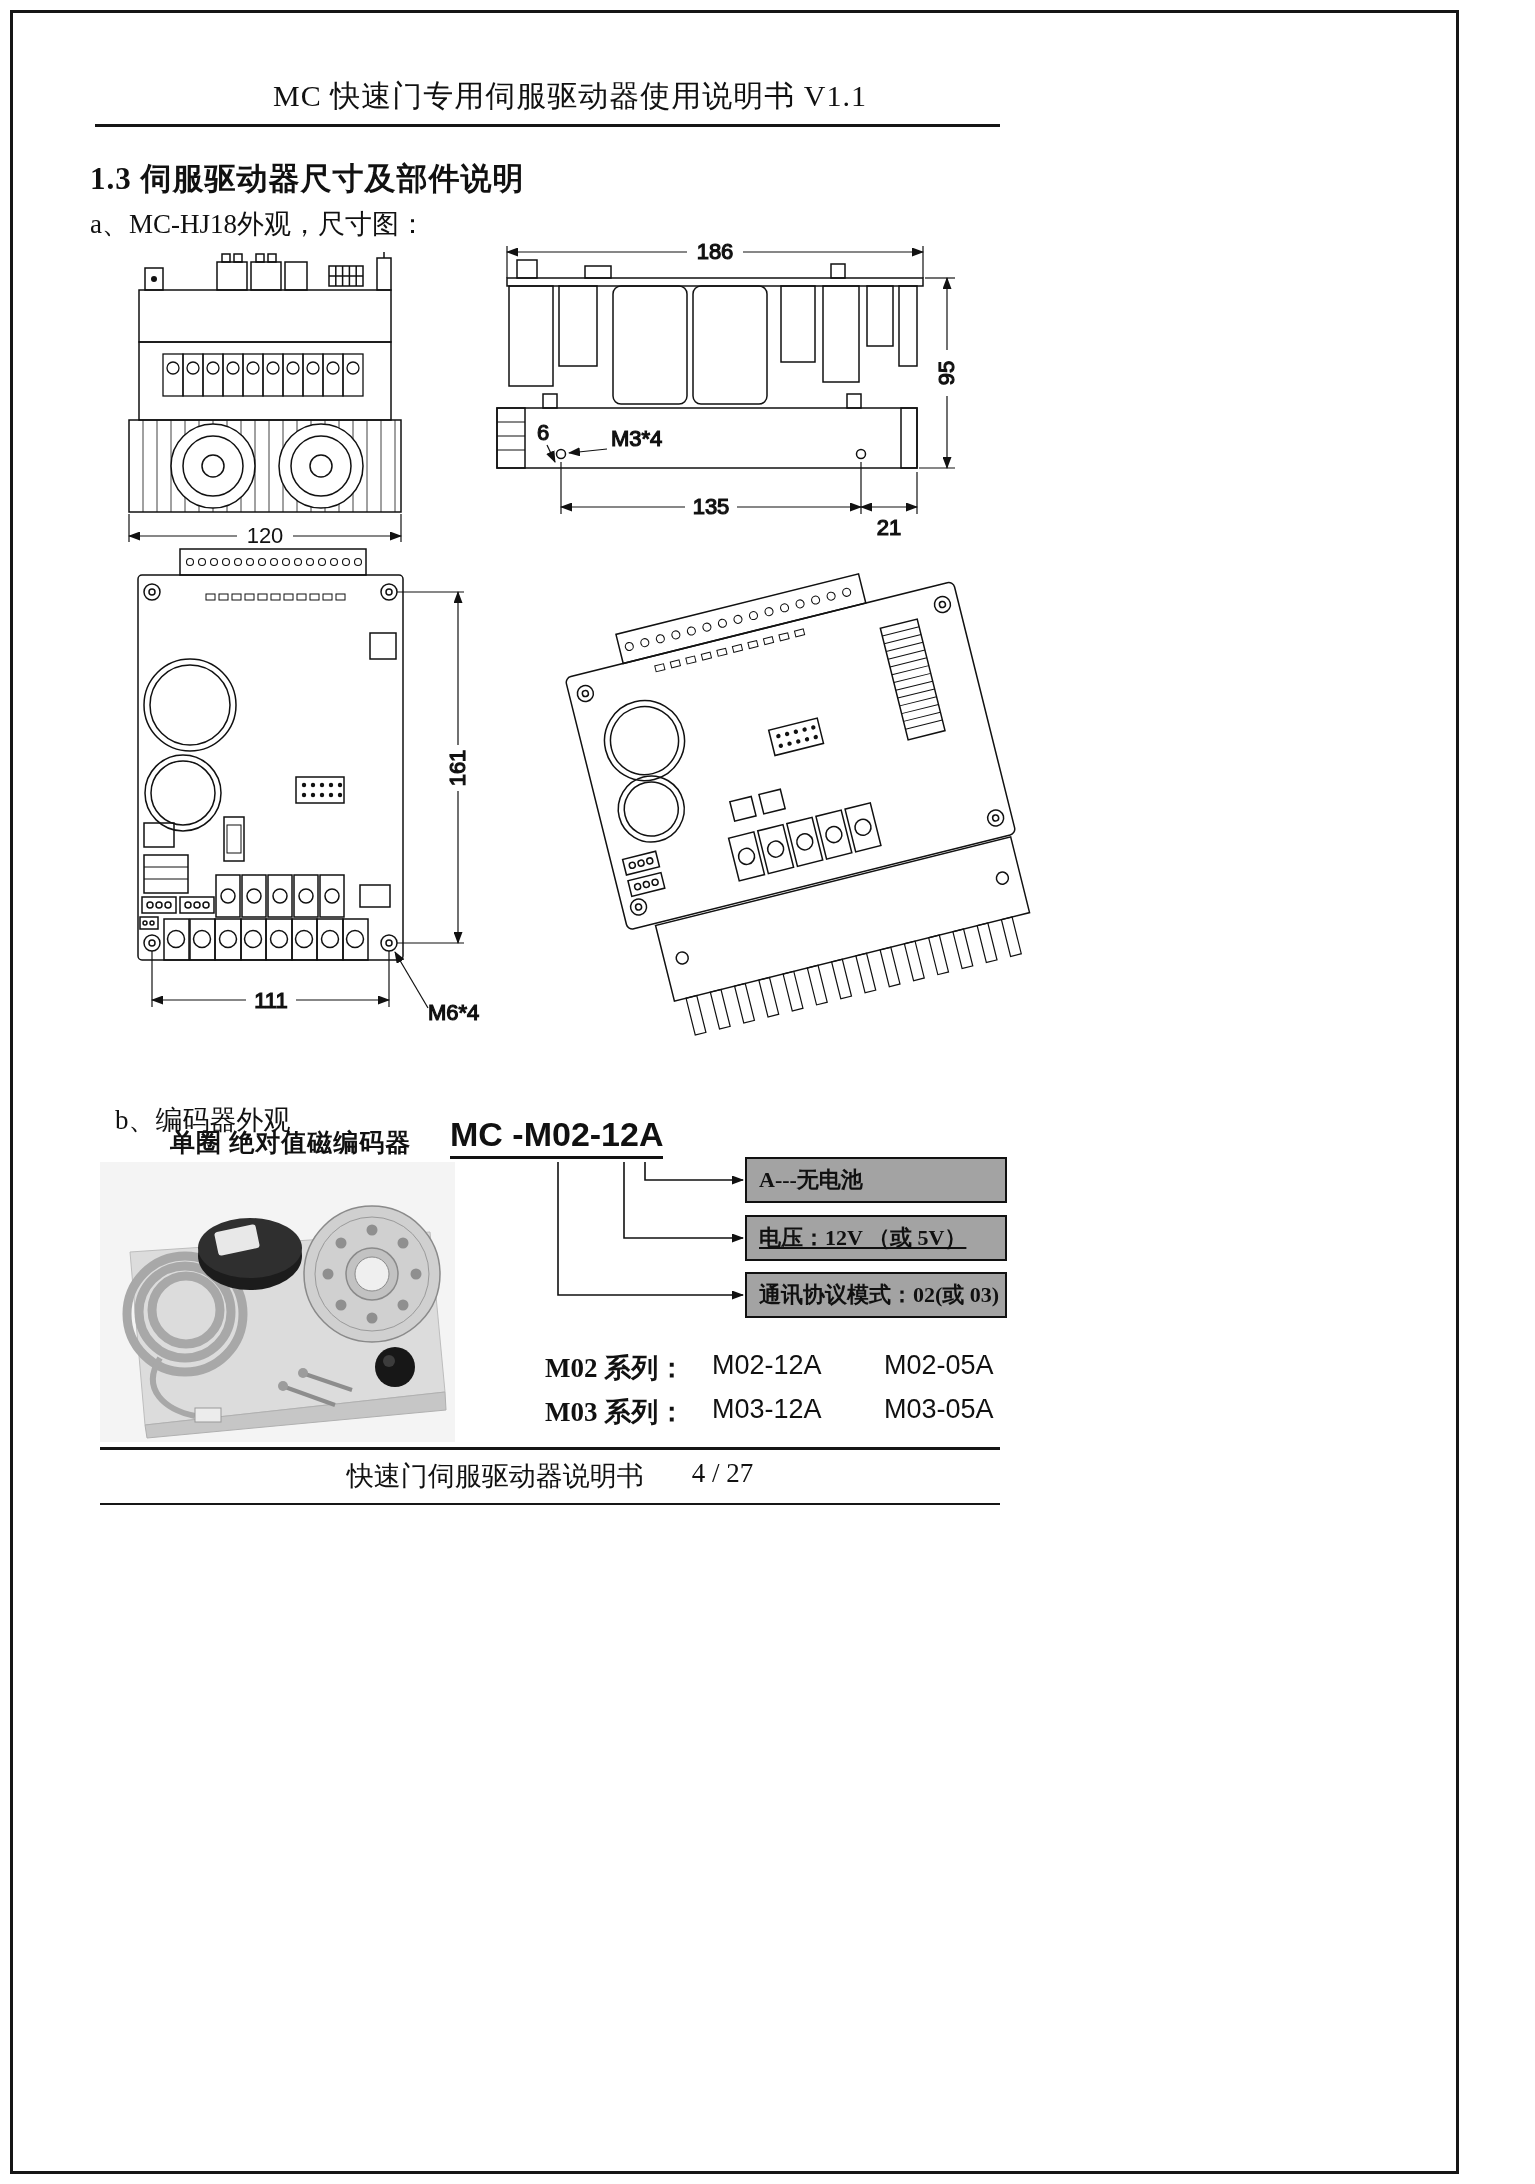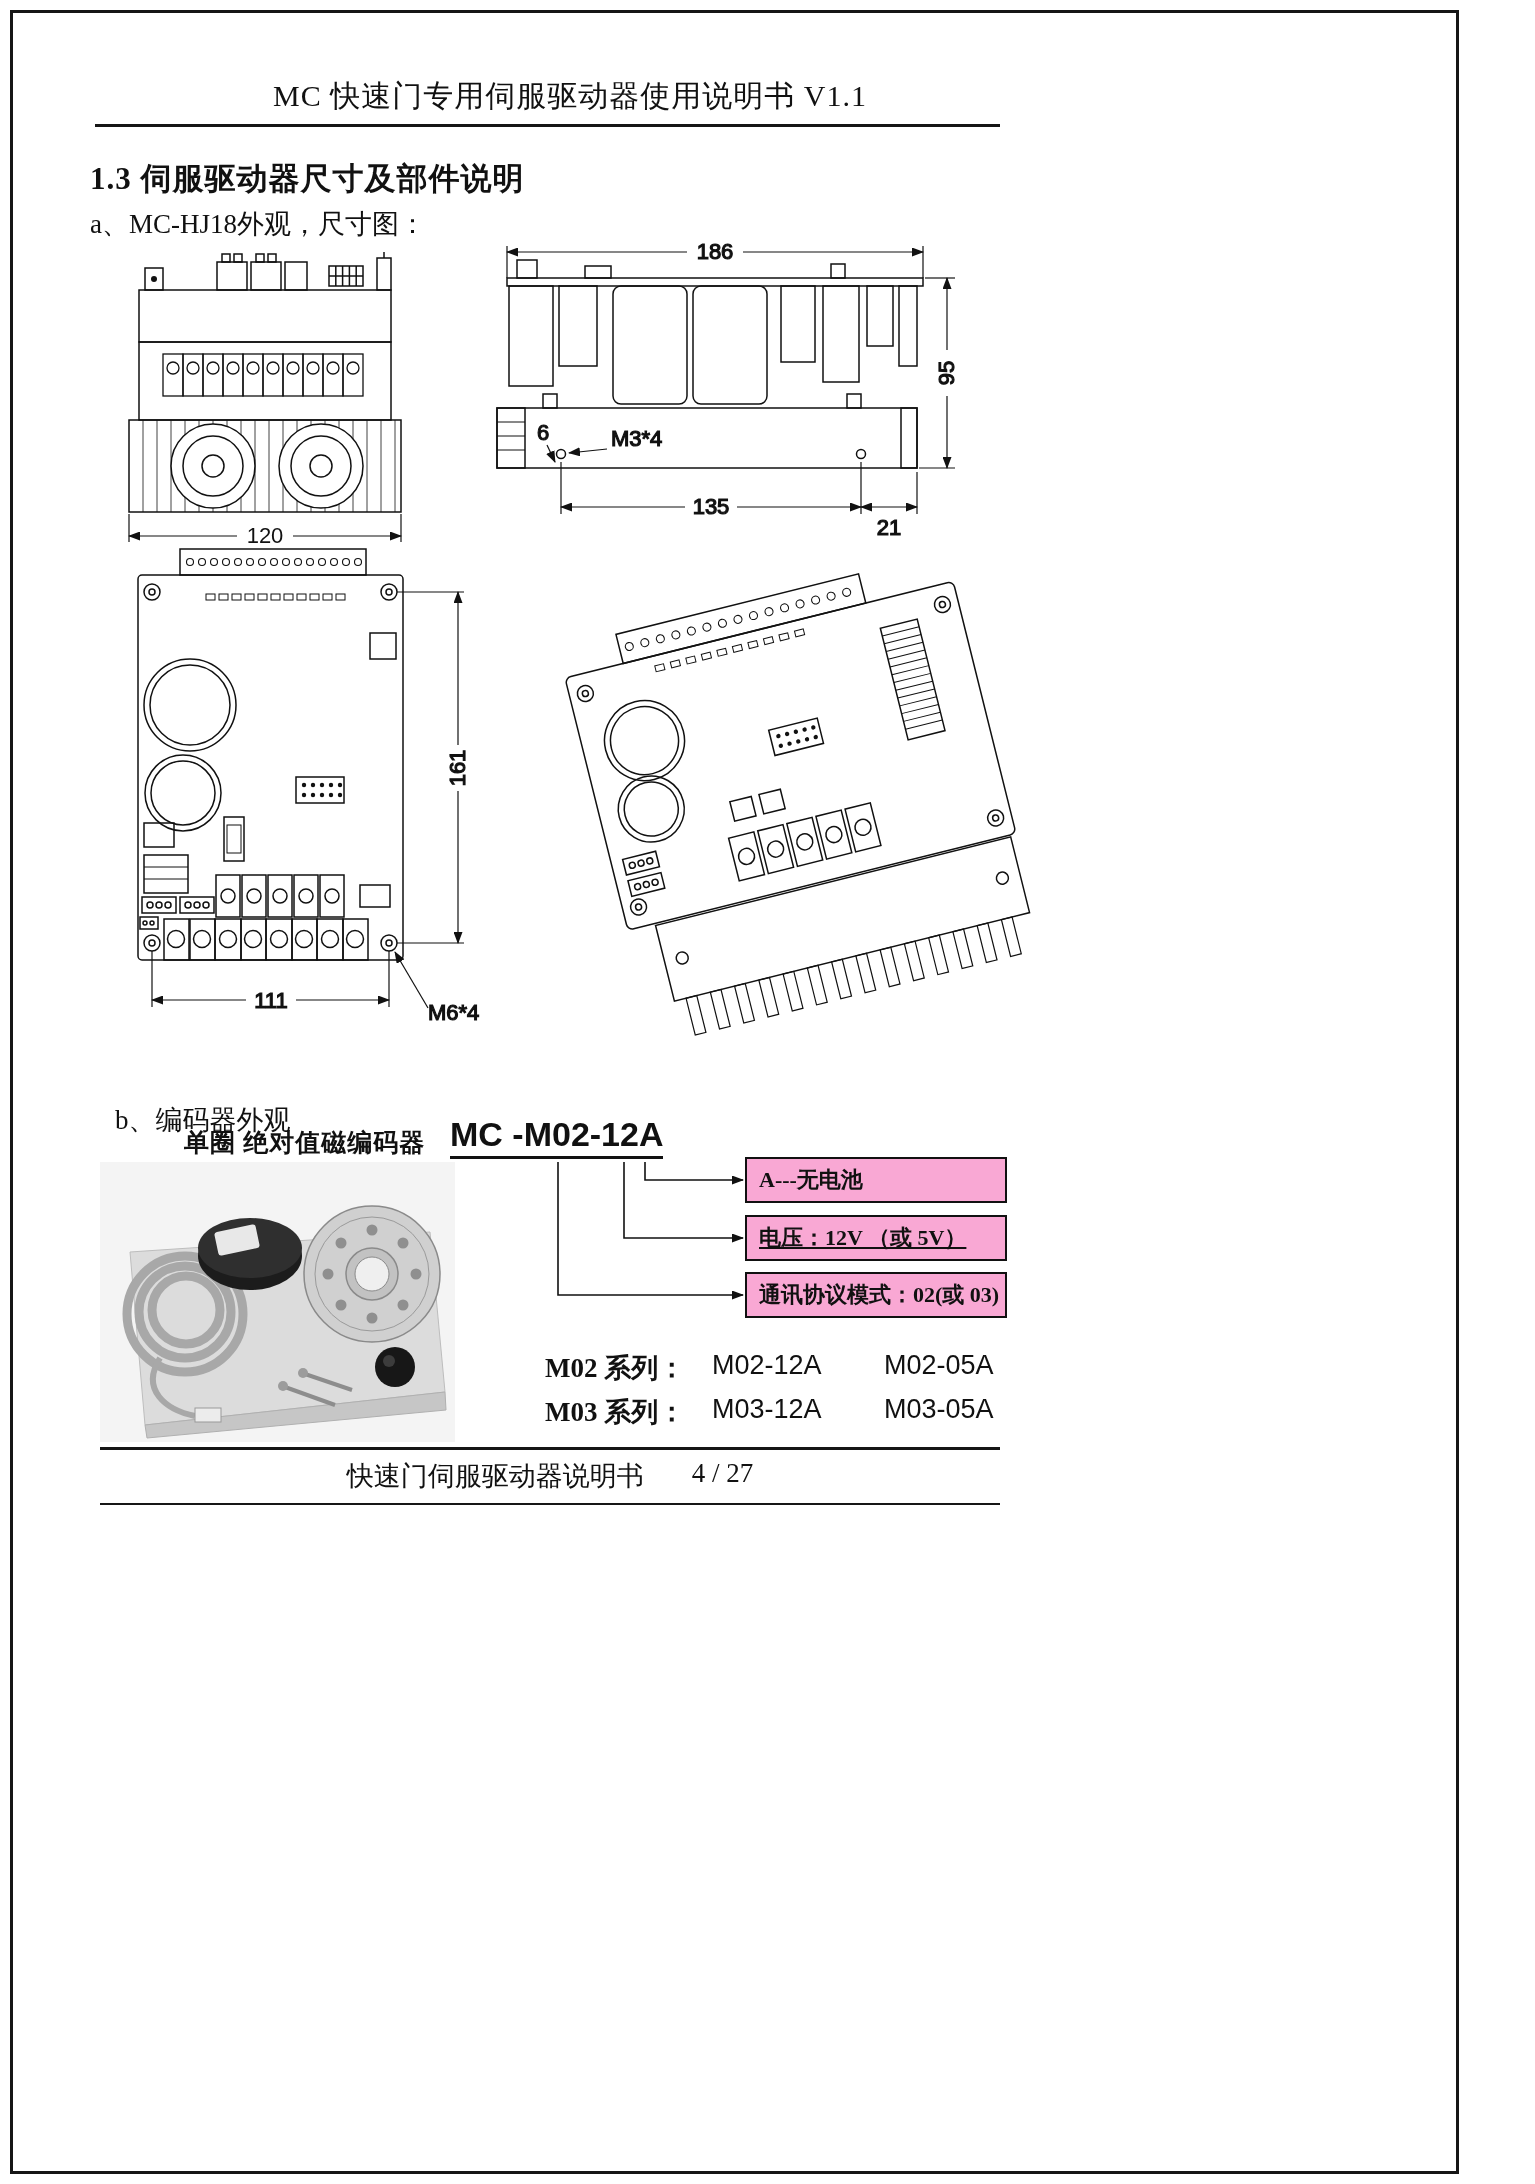--- a/index.html
+++ b/index.html
@@ -22,32 +22,32 @@
     position:absolute; top:158px; left:90px;
     font-size:31px; font-weight:bold; letter-spacing:1px; white-space:nowrap;
   }
   .item-label {
     position:absolute; font-size:27px; white-space:nowrap;
   }
   svg.draw { position:absolute; overflow:visible; }
   .dimtext { font-family:"Liberation Sans", sans-serif; font-size:22px; fill:#111; }
 
   .encoder-title {
-    position:absolute; top:1126px; left:184px;
+    position:absolute; top:1126px; left:170px;
     font-size:25px; font-weight:bold; letter-spacing:1px; white-space:nowrap;text-align:center;
   }
   .encoder-model {
     position:absolute; top:1116px; left:450px;
     font-family:"Liberation Sans", sans-serif;
     font-size:34px; font-weight:bold; white-space:nowrap;
     border-bottom:3px solid #111; padding-bottom:3px; line-height:1.1;
   }
   .callout-box {
     position:absolute; left:745px; width:262px; height:46px;
-    border:2px solid #111; background:#f9a8d4;
+    border:2px solid #111; background:#a3a3a3;
     display:flex; align-items:center; padding-left:12px;
     font-size:22px; font-weight:bold; white-space:nowrap;
   }
   .series-label { position:absolute; font-size:27px; font-weight:bold; white-space:nowrap; }
   .series-model { position:absolute; font-size:27px; font-family:"Liberation Sans", sans-serif; white-space:nowrap; }
 
   .footer-text-row {
     position:absolute; top:1458px; left:100px; width:900px;
     display:flex; justify-content:center; align-items:flex-start; gap:48px;
     font-size:27px; white-space:nowrap;

